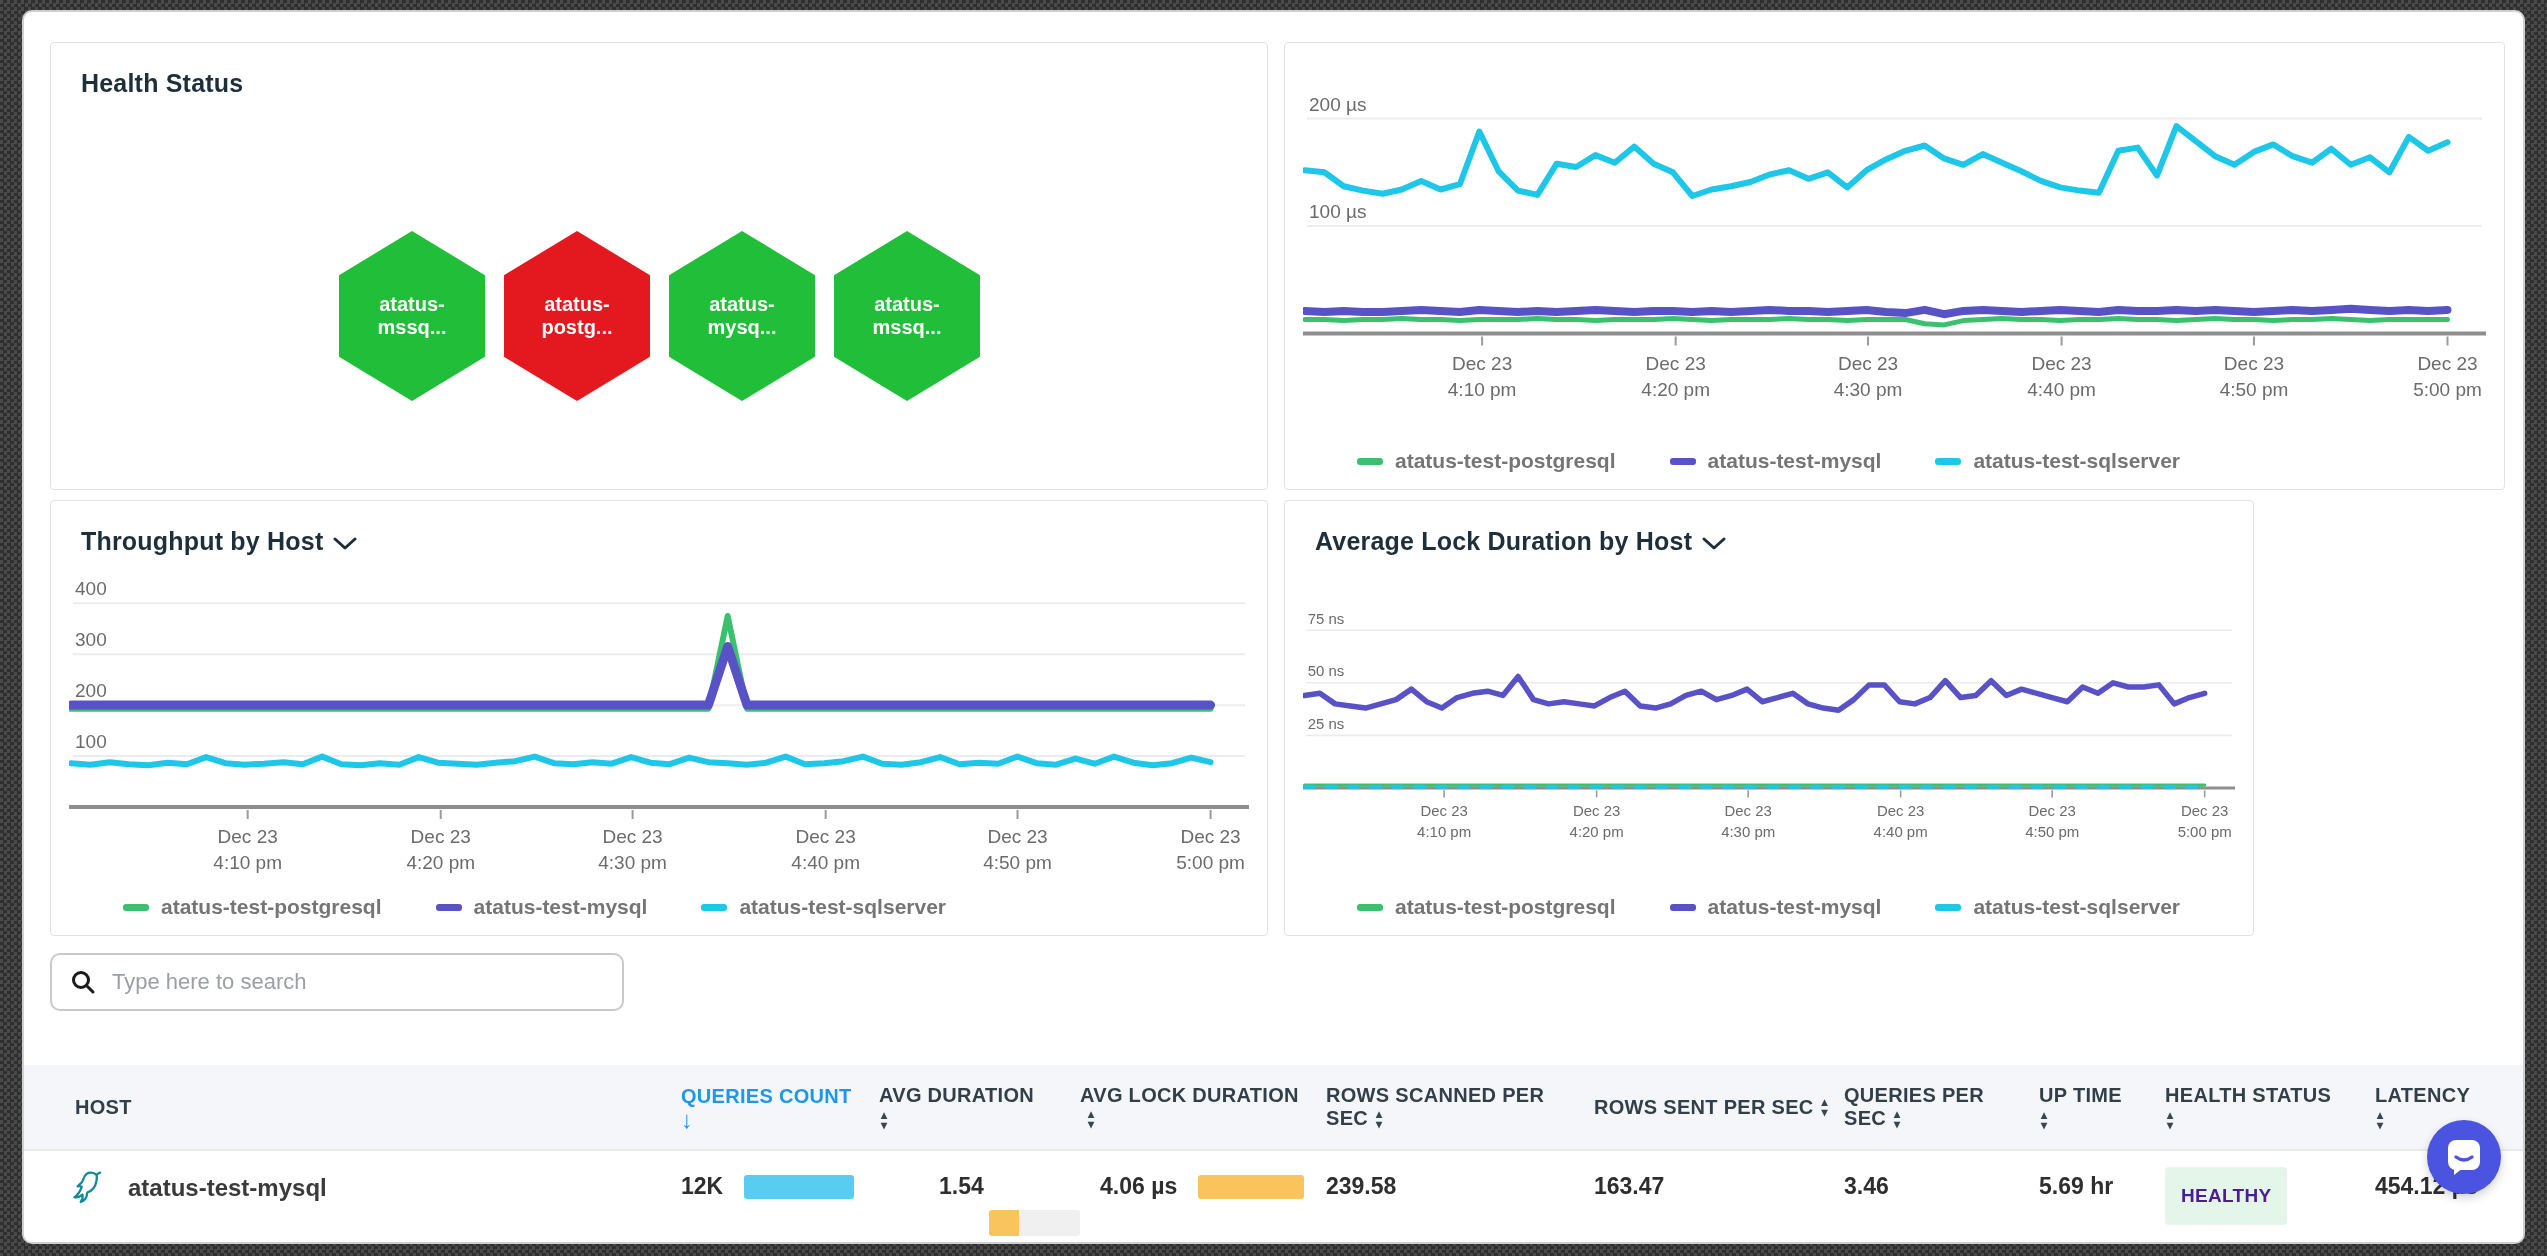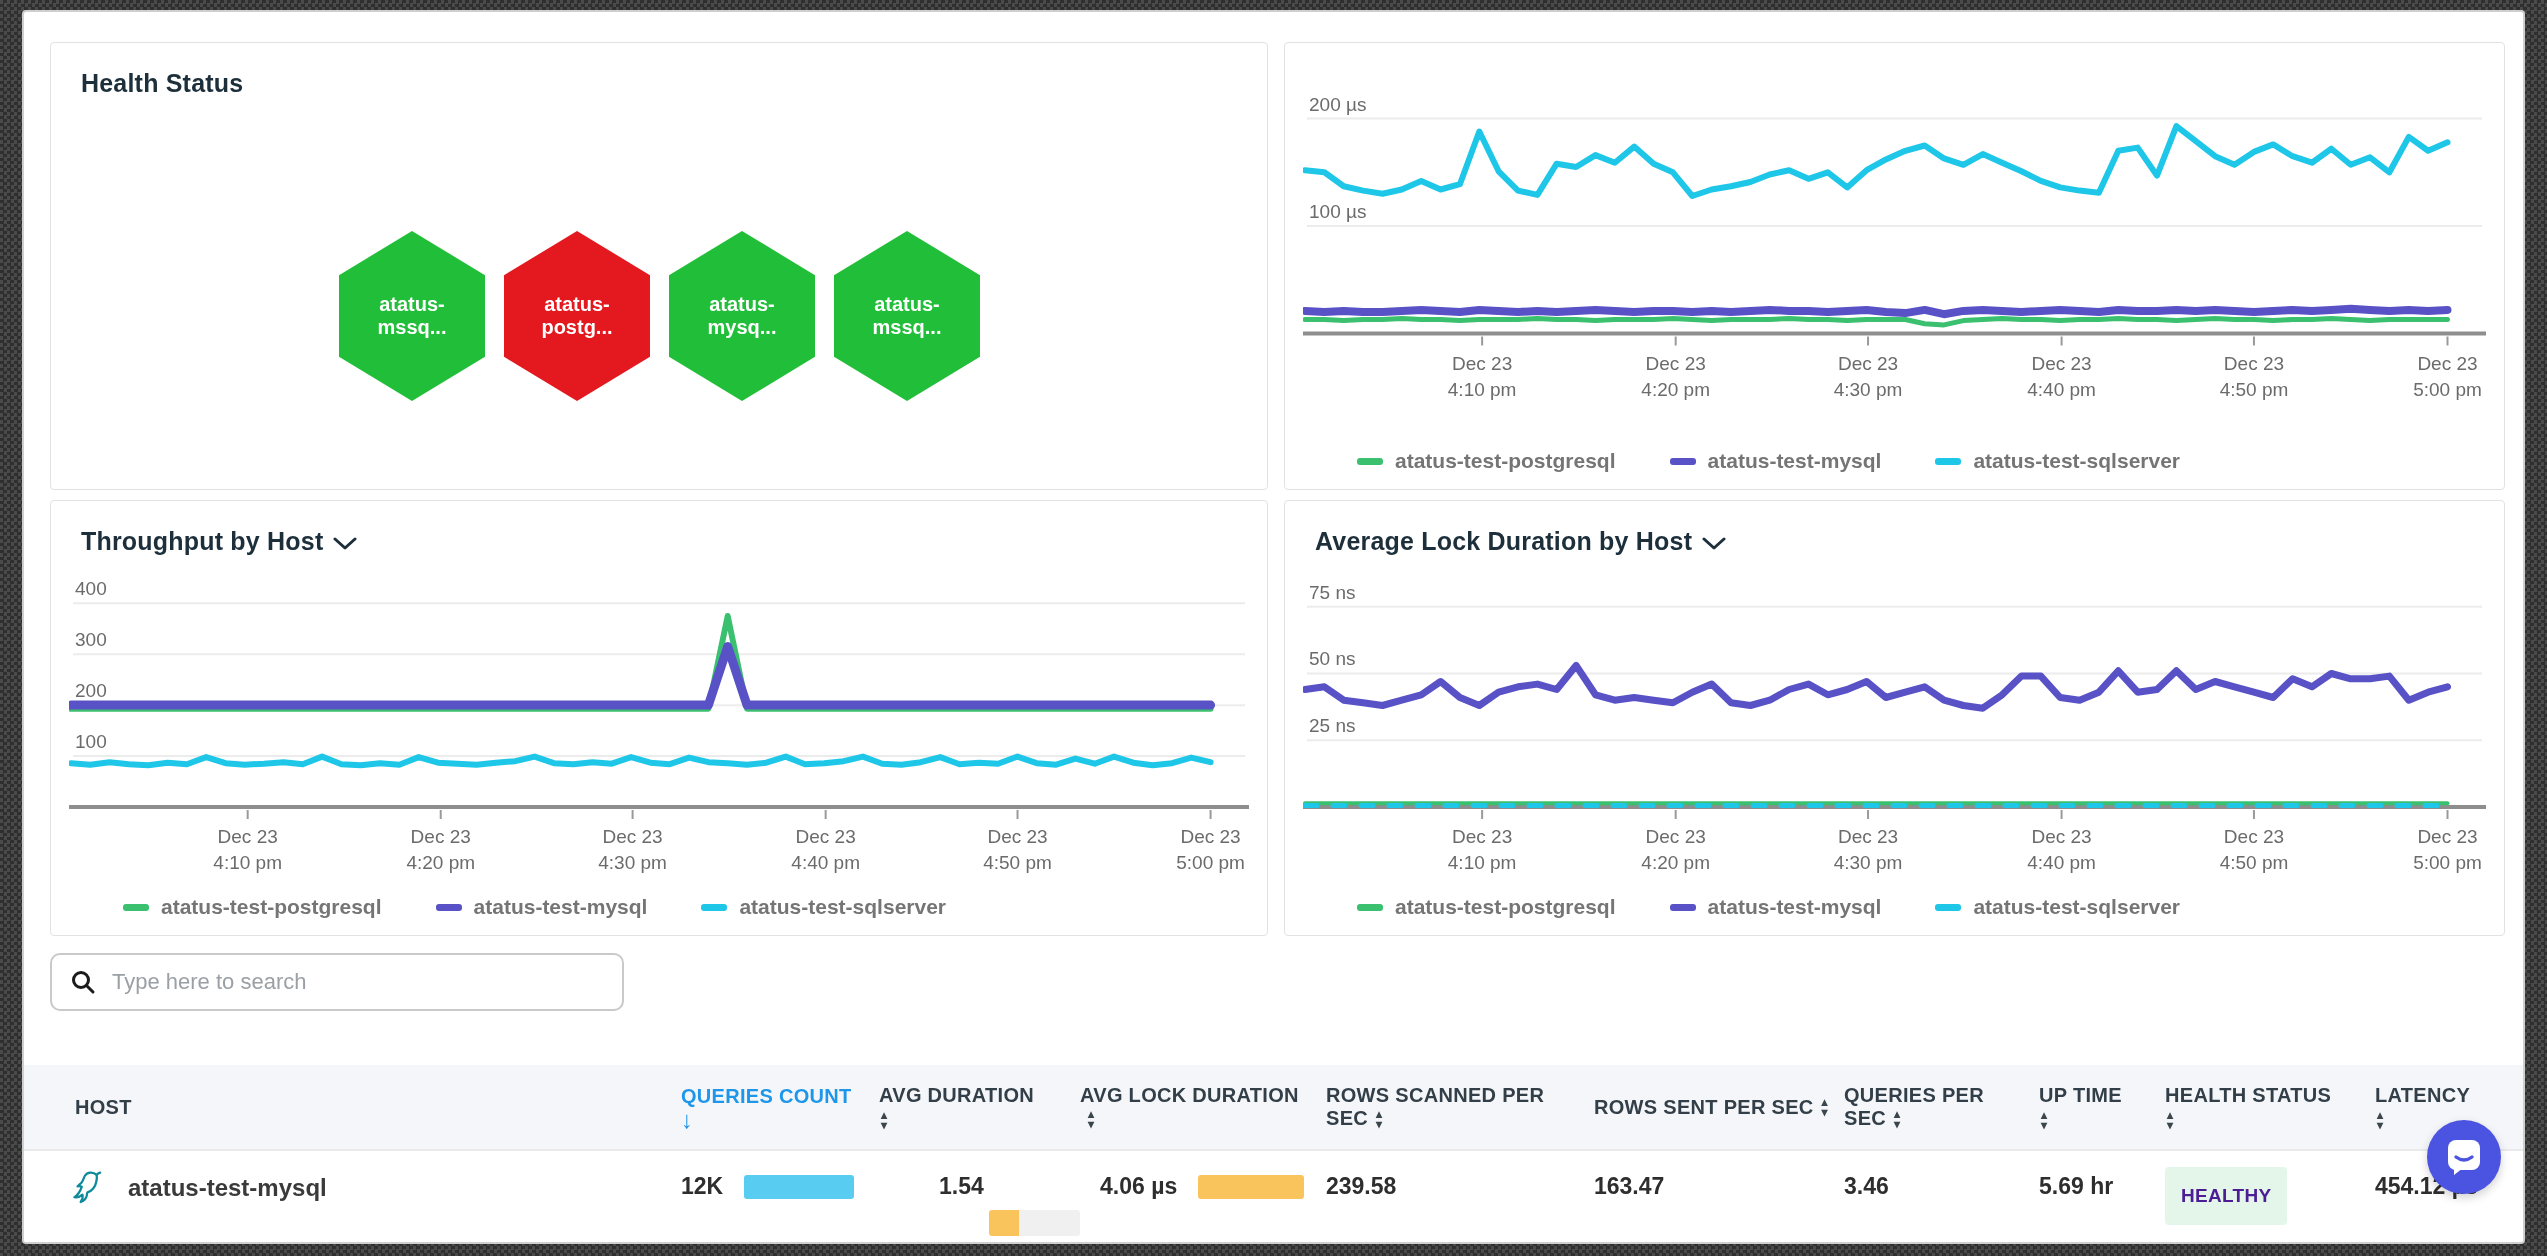--- a/index.html
+++ b/index.html
@@ -5,31 +5,31 @@
   html,body{margin:0;padding:0;}
   body{
     width:2547px;height:1256px;position:relative;overflow:hidden;
     background:#3a3a3a;
     background-image:repeating-conic-gradient(#2f2f2f 0% 25%, #4a4a4a 0% 50%);
     background-size:7px 7px;
     font-family:"Liberation Sans", sans-serif;
   }
   .page{
     position:absolute;left:22px;top:10px;right:22px;bottom:12px;
-    background:#ffffff;border-radius:4px;overflow:hidden;
+    background:#ffffff;border-radius:10px;overflow:hidden;
     border:2px solid #cfcfcf;
   }
   .panel{
     position:absolute;background:#fff;border:1px solid #e2e2e2;border-radius:4px;
     display:flex;flex-direction:column;box-sizing:border-box;
   }
   #panel-health{left:26px;top:30px;width:1218px;height:448px;}
   #panel-avgdur{left:1260px;top:30px;width:1221px;height:448px;}
   #panel-throughput{left:26px;top:488px;width:1218px;height:436px;}
-  #panel-lock{left:1260px;top:488px;width:1221px;height:436px;}
+  #panel-lock{left:1260px;top:488px;width:970px;height:436px;}
   .panel-title-row{padding:26px 30px 0 30px;display:flex;align-items:center;flex:0 0 auto;}
   .panel-title{font-size:25px;font-weight:700;color:#1c2f3b;letter-spacing:.2px;}
   .chev{margin-left:10px;margin-top:4px;}
   .chart-wrap{flex:1 1 auto;margin:6px 18px 0 18px;position:relative;}
   .chart-svg{width:100%;height:100%;display:block;}
   .legend{flex:0 0 auto;display:flex;align-items:center;gap:54px;padding:0 0 18px 72px;height:44px;}
   .legend-item{display:flex;align-items:center;gap:12px;margin-top:24px;}
   .legend-chip{width:26px;height:7px;border-radius:3px;}
   .legend-label{font-size:21px;color:#757575;font-weight:600;}
   

